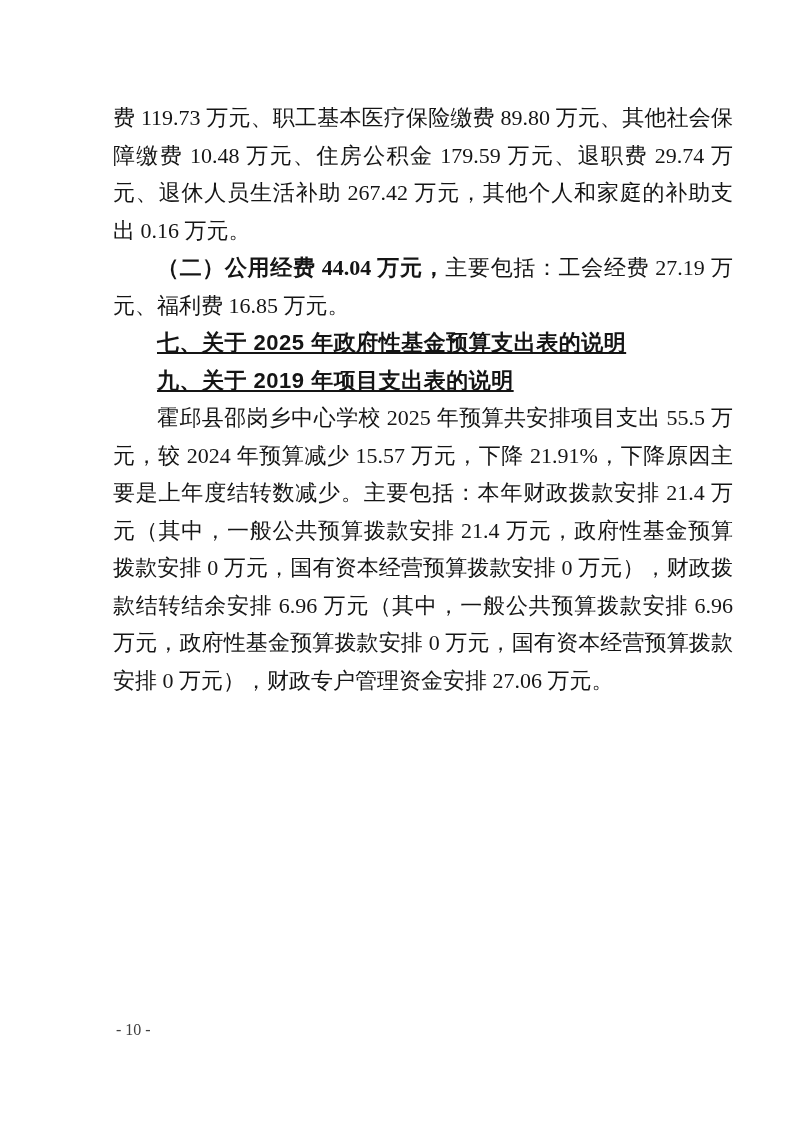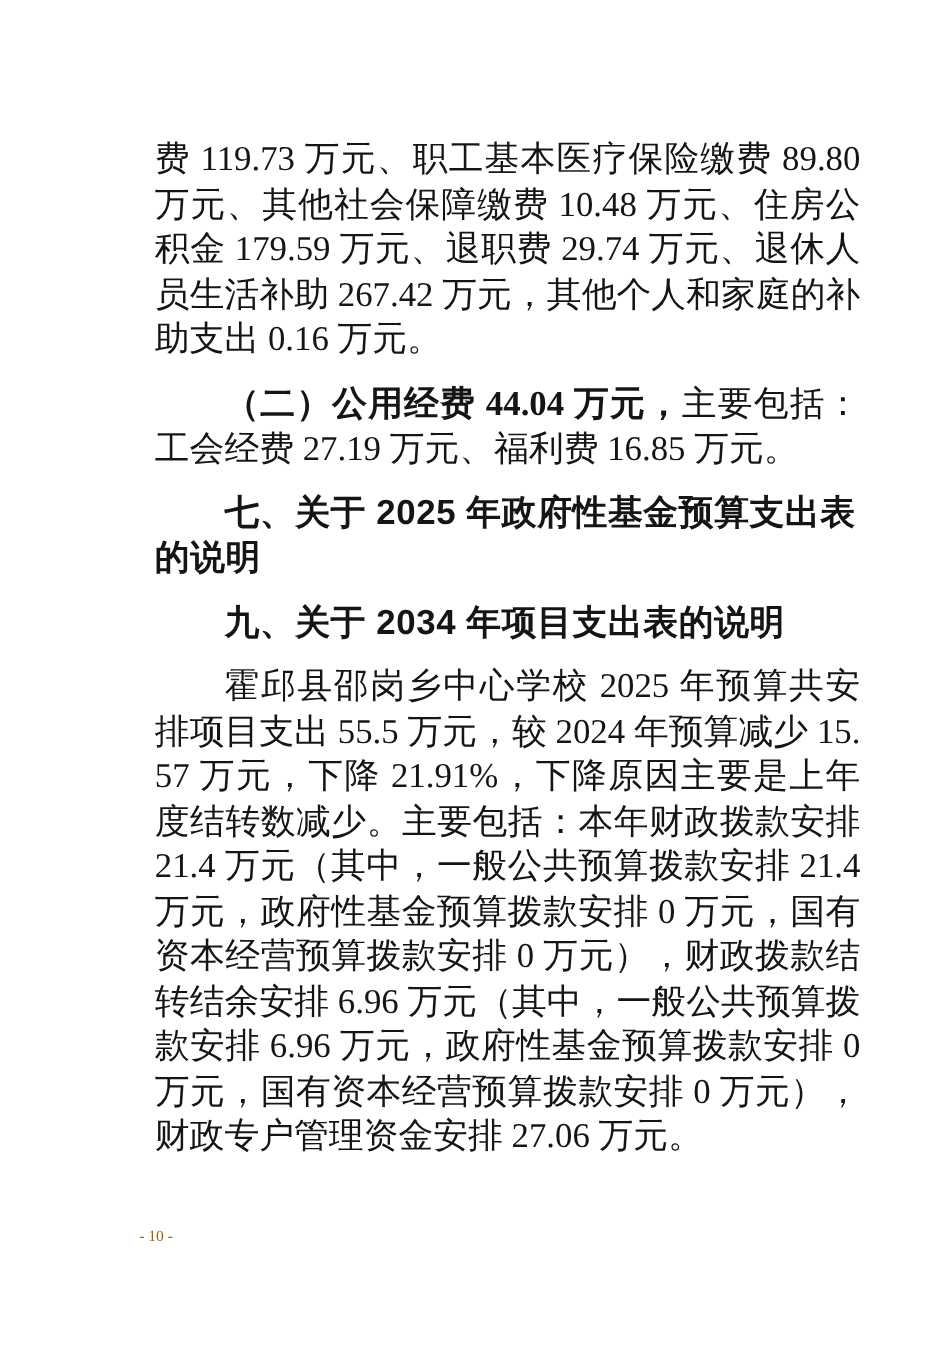--- a/index.html
+++ b/index.html
@@ -12,50 +12,51 @@
     font-family: "Liberation Serif", "DejaVu Serif", serif;
     color: #151515;
   }
   .doc-body {
     position: absolute;
     left: 113px;
     top: 99px;
     width: 620px;
   }
   .block {
-    margin: 16px;
-    font-size: 29px;
+    margin: 0;
+    font-size: 22px;
     line-height: 37.5px;
     text-align: justify;
     word-break: break-all;
   }
   .block.indent { text-indent: 2em; }
   .block.heading {
     font-family: "Liberation Sans", "DejaVu Sans", sans-serif;
     font-weight: 700;
     text-align: left;
     letter-spacing: 0.5px;
+    text-decoration: underline;
   }
   .run { font-weight: inherit; }
   .run.bold { font-weight: 700; }
   .page-footer {
     position: absolute;
     left: 116px;
     top: 1017px;
-    font-size: 13px;
+    font-size: 16px;
     line-height: 26px;
-    color: #a16207;
+    color: #404040;
     font-family: "Liberation Serif", "DejaVu Serif", serif;
   }
 </style>
 </head>
 <body>
 
 <div class="page">
   <div class="doc-body">
       <p class="block body"><span class="run">费 119.73 万元、职工基本医疗保险缴费 89.80 万元、其他社会保障缴费 10.48 万元、住房公积金 179.59 万元、退职费 29.74 万元、退休人员生活补助 267.42 万元，其他个人和家庭的补助支出 0.16 万元。</span></p>
       <p class="block body indent"><span class="run bold">（二）公用经费 44.04 万元，</span><span class="run">主要包括：工会经费 27.19 万元、福利费 16.85 万元。</span></p>
       <p class="block heading indent"><span class="run">七、关于 2025 年政府性基金预算支出表的说明</span></p>
-      <p class="block heading indent"><span class="run">九、关于 2034 年项目支出表的说明</span></p>
+      <p class="block heading indent"><span class="run">九、关于 2019 年项目支出表的说明</span></p>
       <p class="block body indent"><span class="run">霍邱县邵岗乡中心学校 2025 年预算共安排项目支出 55.5 万元，较 2024 年预算减少 15.57 万元，下降 21.91%，下降原因主要是上年度结转数减少。主要包括：本年财政拨款安排 21.4 万元（其中，一般公共预算拨款安排 21.4 万元，政府性基金预算拨款安排 0 万元，国有资本经营预算拨款安排 0 万元），财政拨款结转结余安排 6.96 万元（其中，一般公共预算拨款安排 6.96 万元，政府性基金预算拨款安排 0 万元，国有资本经营预算拨款安排 0 万元），财政专户管理资金安排 27.06 万元。</span></p>
     </div>
   <div class="page-footer">- 10 -</div>
 </div>
 
 </body></html>

